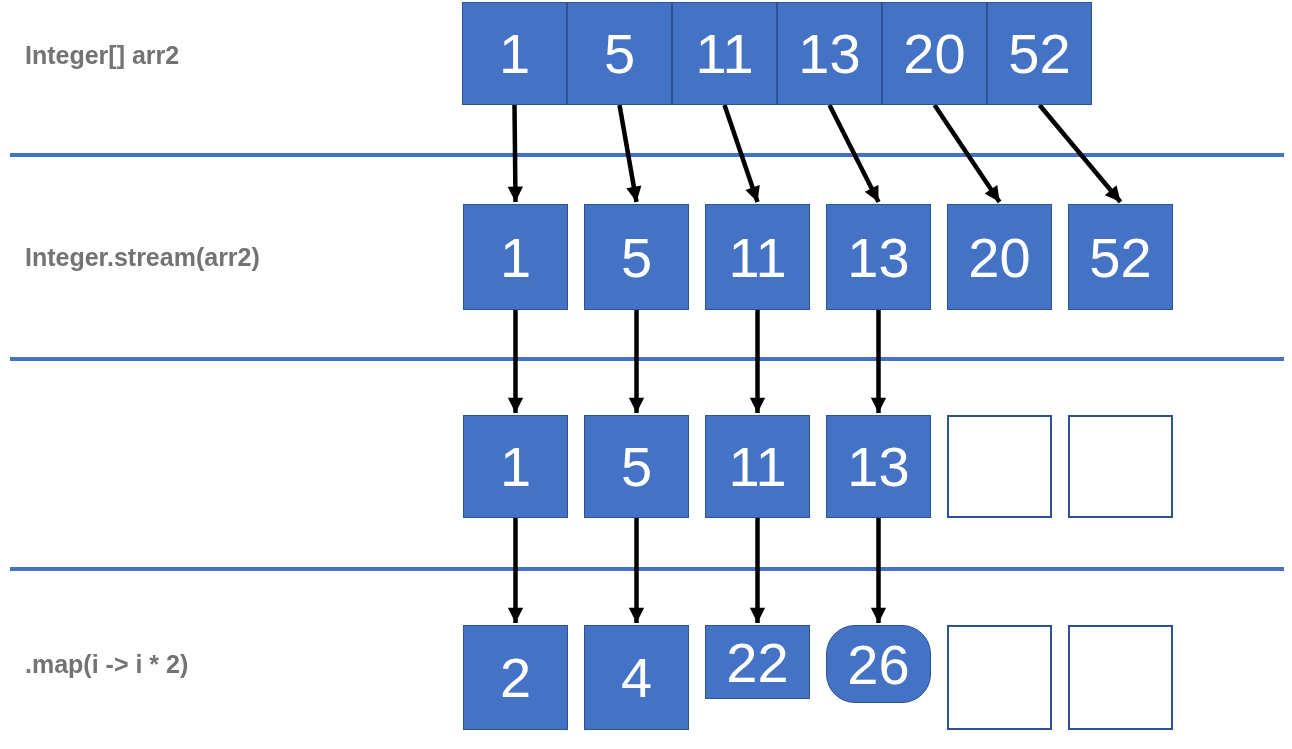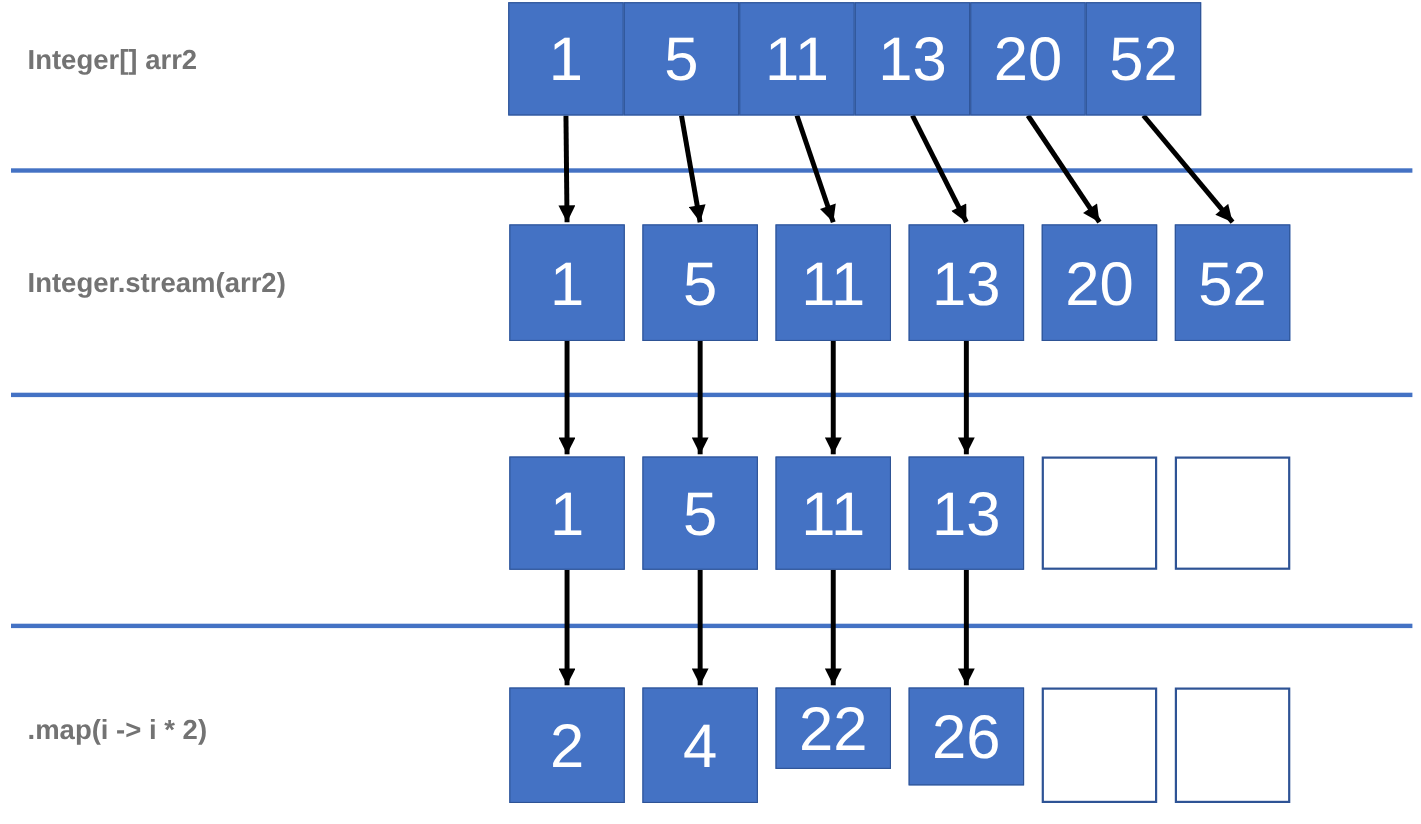--- a/index.html
+++ b/index.html
@@ -107,17 +107,17 @@
       <div class="cell filled" style="left: 1068px; top: 204px; width: 105px; height: 106px;">52</div>
       <div class="cell filled" style="left: 463px; top: 415px; width: 105px; height: 103px;">1</div>
       <div class="cell filled" style="left: 584px; top: 415px; width: 105px; height: 103px;">5</div>
       <div class="cell filled" style="left: 705px; top: 415px; width: 105px; height: 103px;">11</div>
       <div class="cell filled" style="left: 826px; top: 415px; width: 105px; height: 103px;">13</div>
       <div class="cell empty" style="left: 947px; top: 415px; width: 105px; height: 103px;"></div>
       <div class="cell empty" style="left: 1068px; top: 415px; width: 105px; height: 103px;"></div>
       <div class="cell filled" style="left: 463px; top: 625px; width: 105px; height: 105px;">2</div>
       <div class="cell filled" style="left: 584px; top: 625px; width: 105px; height: 105px;">4</div>
       <div class="cell filled" style="left: 705px; top: 625px; width: 105px; height: 74px;">22</div>
-      <div class="cell filled" style="left: 826px; top: 625px; width: 105px; height: 89px;">26</div>
+      <div class="cell filled" style="left: 826px; top: 625px; width: 105px; height: 78px; border-radius: 29px;">26</div>
       <div class="cell empty" style="left: 947px; top: 625px; width: 105px; height: 105px;"></div>
       <div class="cell empty" style="left: 1068px; top: 625px; width: 105px; height: 105px;"></div>
     </div>
 </div>
 
 </body></html>

